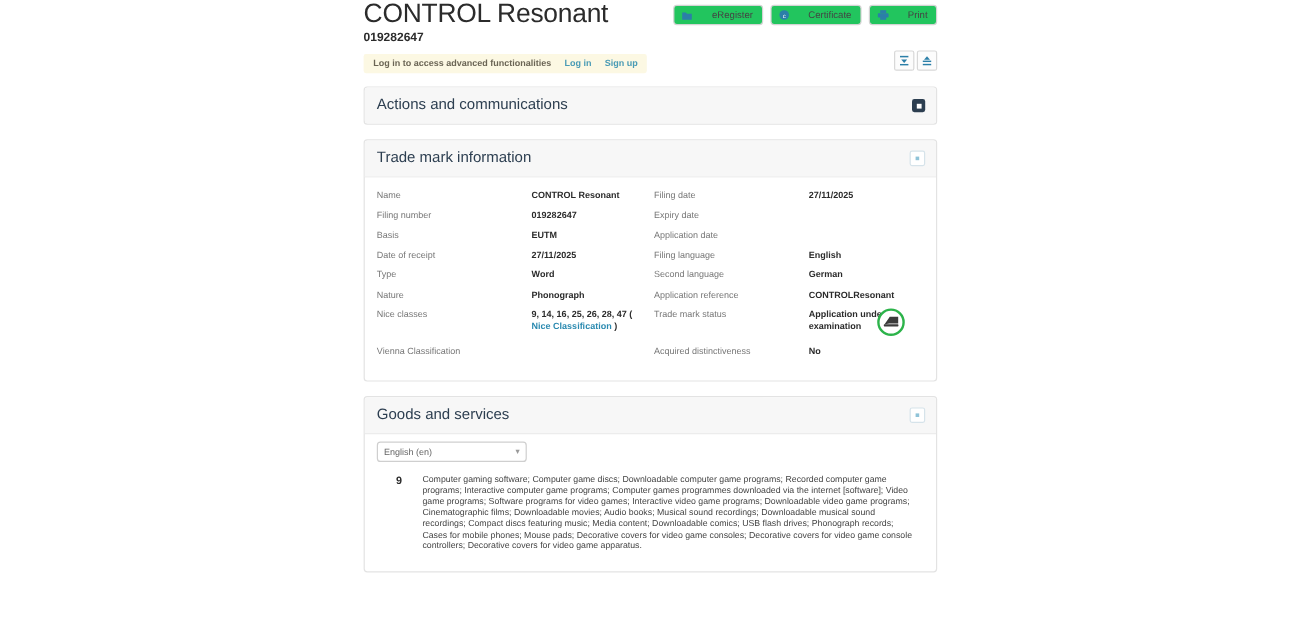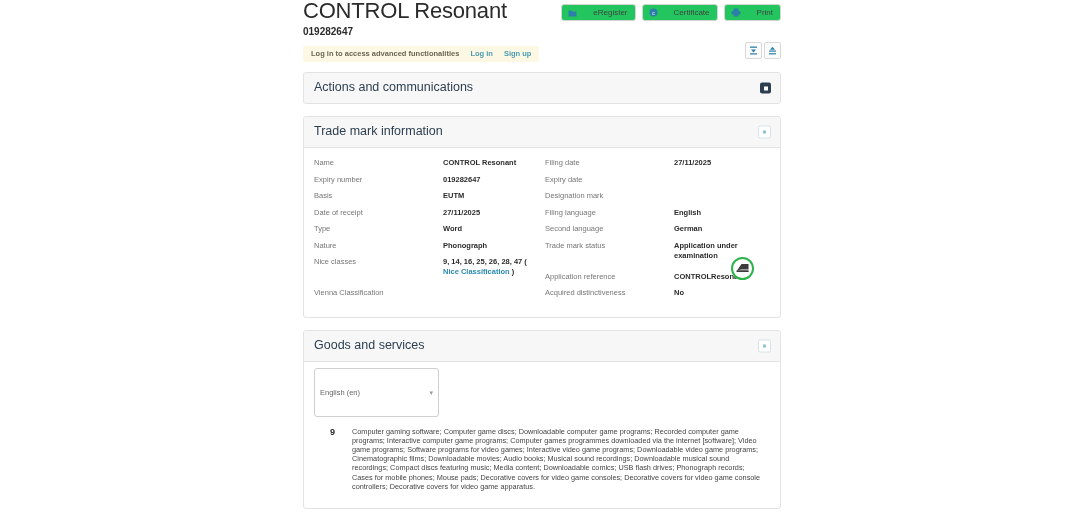--- a/index.html
+++ b/index.html
@@ -220,21 +220,21 @@
   
   .lang-select {
     display: flex;
     align-items: center;
     justify-content: space-between;
     width: 113px;
     height: 15px;
     border: 1px solid #cfcfcf;
     border-radius: 3px;
     background: #ffffff;
-    padding: 16px 5px;
+    padding: 0 5px;
     font-size: 7.5px;
     color: #666666;
     margin: 6px 0 10px 2px;
     cursor: pointer;
   }
   .chev {
     color: #999;
     font-size: 7px;
     line-height: 7px;
   }
@@ -345,21 +345,21 @@
       </div>
       <div class="panel-body">
         <div class="info-grid">
 
           <div class="info-col left">
             <div class="info-row">
               <div class="info-label">Name</div>
               <div class="info-value">CONTROL Resonant</div>
             </div>
             <div class="info-row">
-              <div class="info-label">Expiry number</div>
+              <div class="info-label">Filing number</div>
               <div class="info-value">019282647</div>
             </div>
             <div class="info-row">
               <div class="info-label">Basis</div>
               <div class="info-value">EUTM</div>
             </div>
             <div class="info-row">
               <div class="info-label">Date of receipt</div>
               <div class="info-value">27/11/2025</div>
             </div>
@@ -388,38 +388,38 @@
           <div class="info-col right">
             <div class="info-row">
               <div class="info-label">Filing date</div>
               <div class="info-value">27/11/2025</div>
             </div>
             <div class="info-row">
               <div class="info-label">Expiry date</div>
               <div class="info-value"></div>
             </div>
             <div class="info-row">
-              <div class="info-label">Designation mark</div>
+              <div class="info-label">Application date</div>
               <div class="info-value"></div>
             </div>
             <div class="info-row">
               <div class="info-label">Filing language</div>
               <div class="info-value">English</div>
             </div>
             <div class="info-row">
               <div class="info-label">Second language</div>
               <div class="info-value">German</div>
+            </div>
+            <div class="info-row">
+              <div class="info-label">Application reference</div>
+              <div class="info-value">CONTROLResonant</div>
             </div>
             <div class="info-row tall">
               <div class="info-label">Trade mark status</div>
               <div class="info-value" style="max-width:72px">Application under examination</div>
-            </div>
-            <div class="info-row">
-              <div class="info-label">Application reference</div>
-              <div class="info-value">CONTROLResonant</div>
             </div>
             <div class="info-row">
               <div class="info-label">Acquired distinctiveness</div>
               <div class="info-value">No</div>
             </div>
           </div>
 
           <div class="status-badge">
             <span class="ring"></span>
             <svg width="23" height="23" viewBox="0 0 23 23" style="position:absolute;left:0;top:0">

